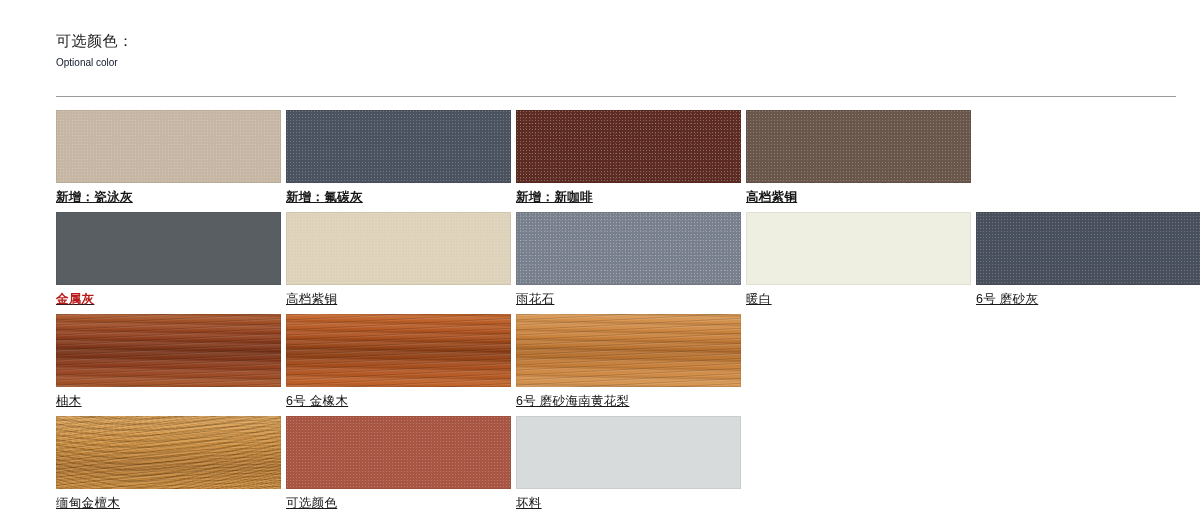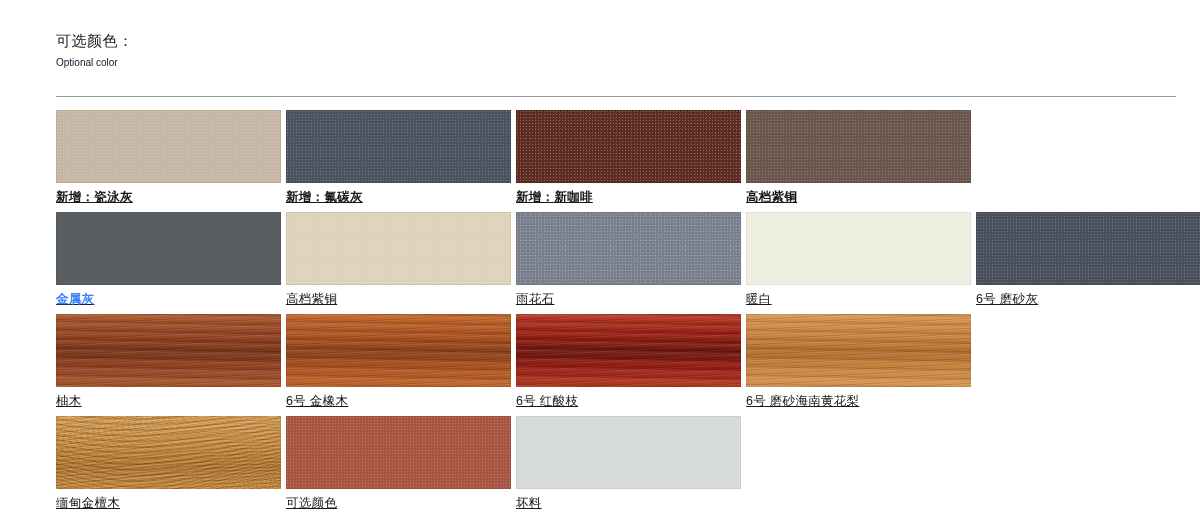--- a/index.html
+++ b/index.html
@@ -174,21 +174,21 @@
           <div class="label bold">新增：新咖啡</div>
         </div>
         <div class="cell">
           <div class="swatch edge surf-fine" style="--c1: #6a574c; --c2: #766359; --c3: #5d4c42;"></div>
           <div class="label bold">高档紫铜</div>
         </div>
       </div>
       <div class="row">
         <div class="cell">
           <div class="swatch edge surf-flat" style="--c1: #585e61; --c2: #63696c; --c3: #4e5457;"></div>
-          <div class="label bold accent" style="color: #3b82f6;">金属灰</div>
+          <div class="label bold accent" style="color: #b91c1c;">金属灰</div>
         </div>
         <div class="cell">
           <div class="swatch edge surf-fine" style="--c1: #ded3ba; --c2: #e7ddc6; --c3: #d2c7ad;"></div>
           <div class="label">高档紫铜</div>
         </div>
         <div class="cell">
           <div class="swatch edge surf-noise" style="--c1: #79808d; --c2: #868d99; --c3: #6c7380;"></div>
           <div class="label">雨花石</div>
         </div>
         <div class="cell">
@@ -201,24 +201,20 @@
         </div>
       </div>
       <div class="row">
         <div class="cell">
           <div class="swatch edge surf-wood" style="--c1: #97421f; --c2: #ae5a2c; --c3: #7a3317;"></div>
           <div class="label">柚木</div>
         </div>
         <div class="cell">
           <div class="swatch edge surf-wood" style="--c1: #b2531f; --c2: #c9682c; --c3: #8e3f14;"></div>
           <div class="label">6号 金橡木</div>
-        </div>
-        <div class="cell">
-          <div class="swatch edge surf-wood" style="--c1: #9b1d10; --c2: #bb3a21; --c3: #6e1309;"></div>
-          <div class="label">6号 红酸枝</div>
         </div>
         <div class="cell">
           <div class="swatch edge surf-wood" style="--c1: #d0853c; --c2: #dd9b55; --c3: #b86f2c;"></div>
           <div class="label">6号 磨砂海南黄花梨</div>
         </div>
       </div>
       <div class="row">
         <div class="cell">
           <div class="swatch edge surf-wavy" style="--c1: #cd8a35; --c2: #dc9f50; --c3: #b5752a;"></div>
           <div class="label">缅甸金檀木</div>

